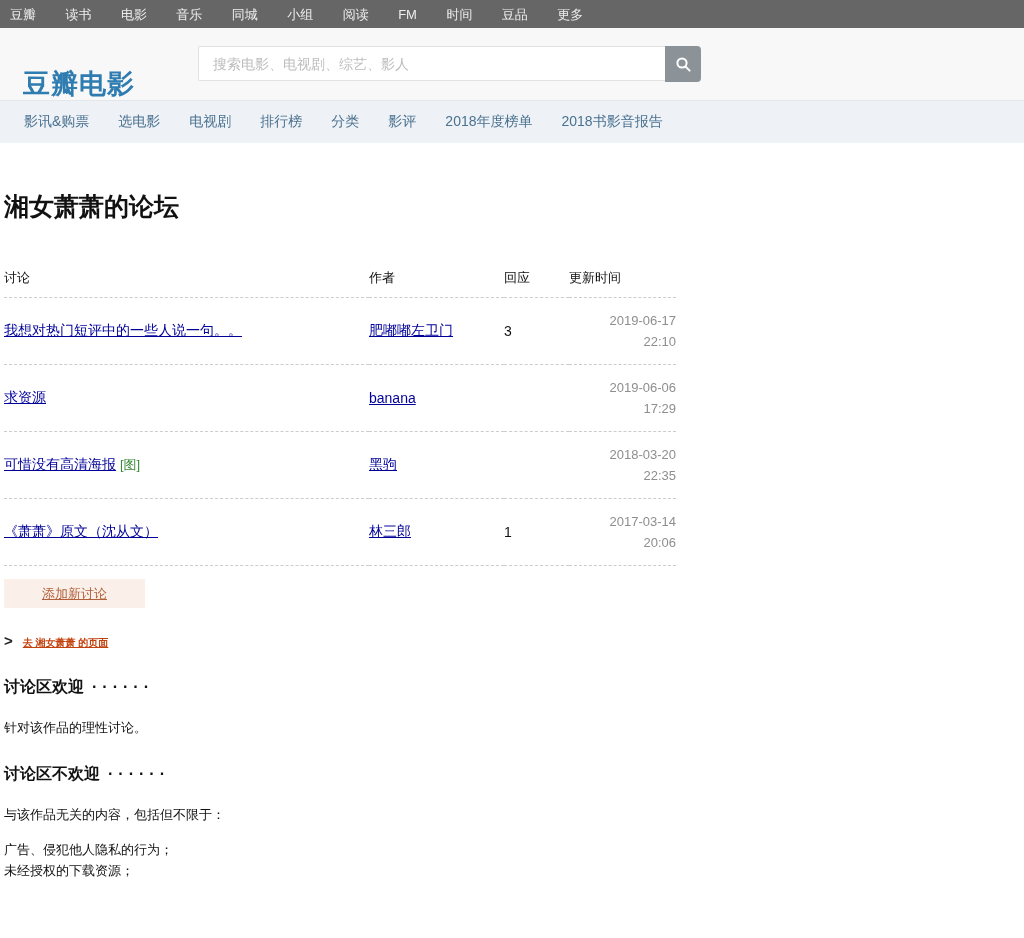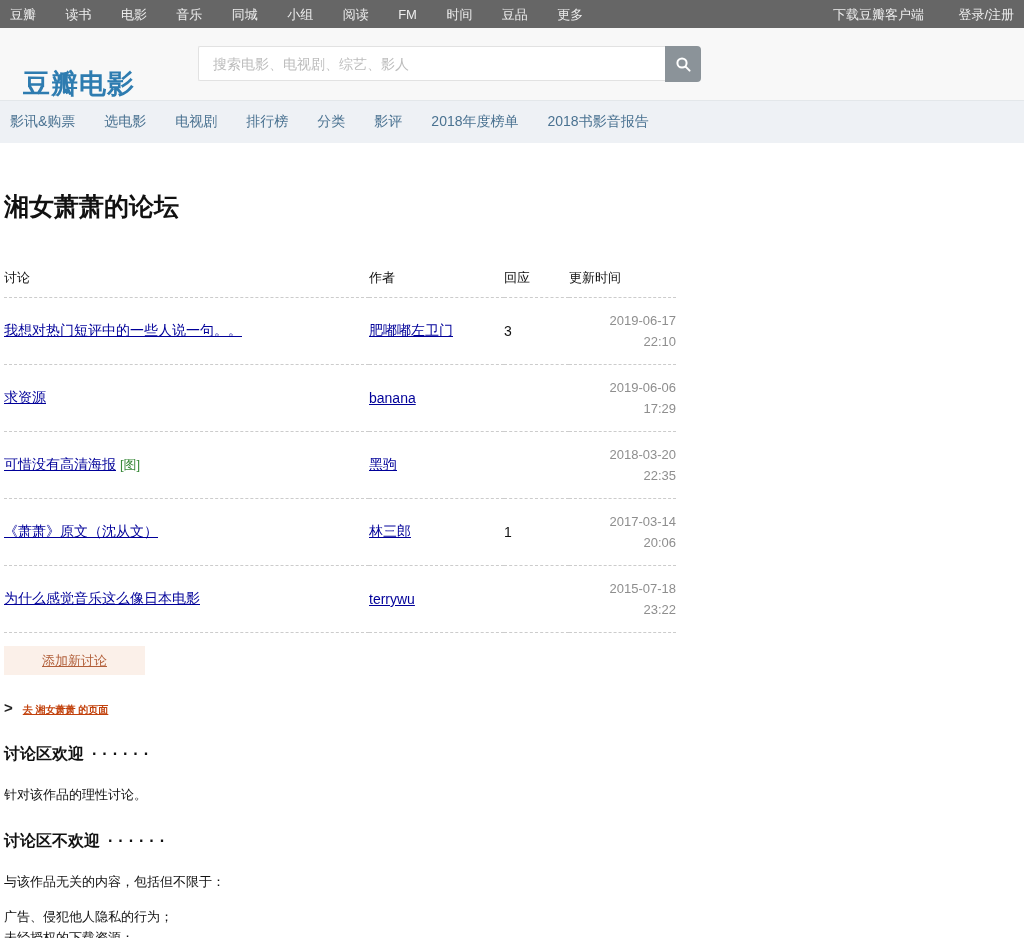--- a/index.html
+++ b/index.html
@@ -21,21 +21,21 @@
   .search-input { width: 467px; height: 35px; border: 1px solid #e2e2e2; border-right: none;
     border-radius: 2px 0 0 2px; padding: 0 14px; font-size: 14px; color: #333; outline: none;
     background: #fff; font-family: "Liberation Sans", sans-serif; }
   .search-input::placeholder { color: #bdbdbd; }
   .search-btn { width: 36px; height: 36px; background: #8b9399; border: none;
     border-radius: 0 4px 4px 0; cursor: pointer; display: flex; align-items: center;
     justify-content: center; }
 
   
   .navbar { height: 43px; background: #eef1f5; border-top: 1px solid #e3e7ea;
-    display: flex; align-items: center; padding-left: 10px; }
+    display: flex; align-items: center; padding-left: 24px; }
   .navbar a { font-size: 14px; color: #4a7291; text-decoration: none; margin-right: 29px; }
 
   
   .content { padding-left: 4px; }
   h1.page-title { font-size: 25px; font-weight: bold; color: #111; margin-top: 47px; }
 
   table.forum { width: 672px; border-collapse: collapse; margin-top: 42px; }
   table.forum th { font-size: 13px; font-weight: normal; color: #111; text-align: left;
     padding: 4px 0 10px 0; border-bottom: 1px dashed #cccccc; }
   table.forum td { border-bottom: 1px dashed #cccccc; padding: 12px 0; vertical-align: middle;
@@ -73,24 +73,20 @@
     <a href="#">读书</a>
     <a href="#">电影</a>
     <a href="#">音乐</a>
     <a href="#">同城</a>
     <a href="#">小组</a>
     <a href="#">阅读</a>
     <a href="#">FM</a>
     <a href="#">时间</a>
     <a href="#">豆品</a>
     <a href="#">更多</a>
-  </div>
-  <div class="tb-right">
-    <a href="#">下载豆瓣客户端</a>
-    <a href="#">登录/注册</a>
   </div>
 </div>
 
 <div class="header">
   <span class="logo">豆瓣电影</span>
   <div class="searchwrap">
     <input class="search-input" type="text" placeholder="搜索电影、电视剧、综艺、影人" style="">
     <button class="search-btn">
       <span style="display:flex">
         <svg width="17" height="17" viewBox="0 0 17 17">
@@ -159,29 +155,20 @@
       </tr>
       <tr>
         <td class="c-topic"><a href="#">《萧萧》原文（沈从文）</a></td>
         <td class="c-author"><a href="#">林三郎</a></td>
         <td class="c-replies">1</td>
         <td class="c-date">
           <div>2017-03-14</div>
           <div>20:06</div>
         </td>
       </tr>
-      <tr>
-        <td class="c-topic"><a href="#">为什么感觉音乐这么像日本电影</a></td>
-        <td class="c-author"><a href="#">terrywu</a></td>
-        <td class="c-replies"></td>
-        <td class="c-date">
-          <div>2015-07-18</div>
-          <div>23:22</div>
-        </td>
-      </tr>
     </tbody>
   </table>
 
   <div class="add-discussion">
     <a href="#">添加新讨论</a>
   </div>
 
   <div class="goto-line">
     <span class="goto-arrow">&gt;</span><a href="#">去 湘女萧萧 的页面</a>
   </div>

